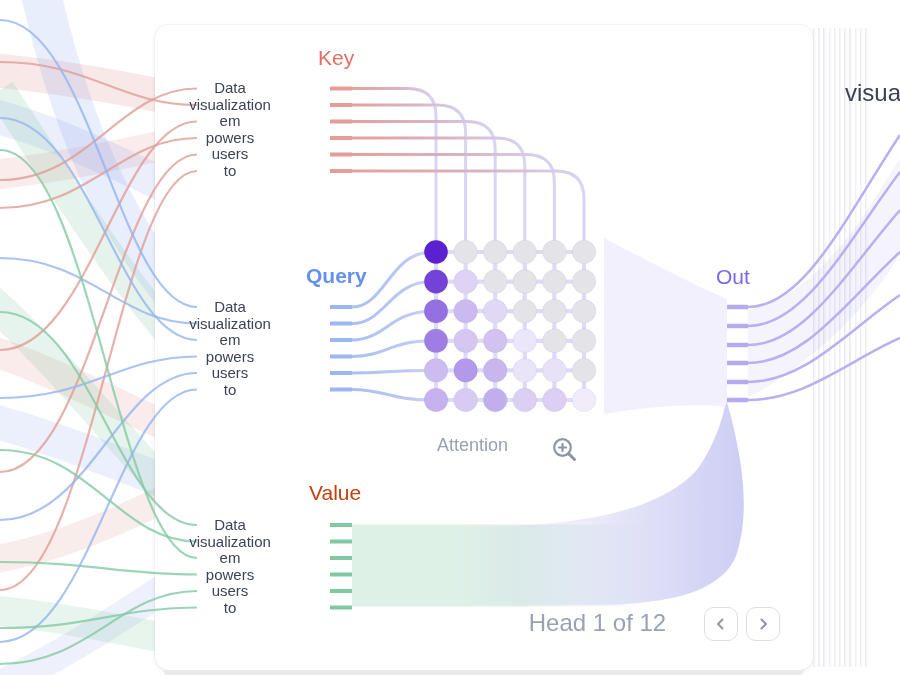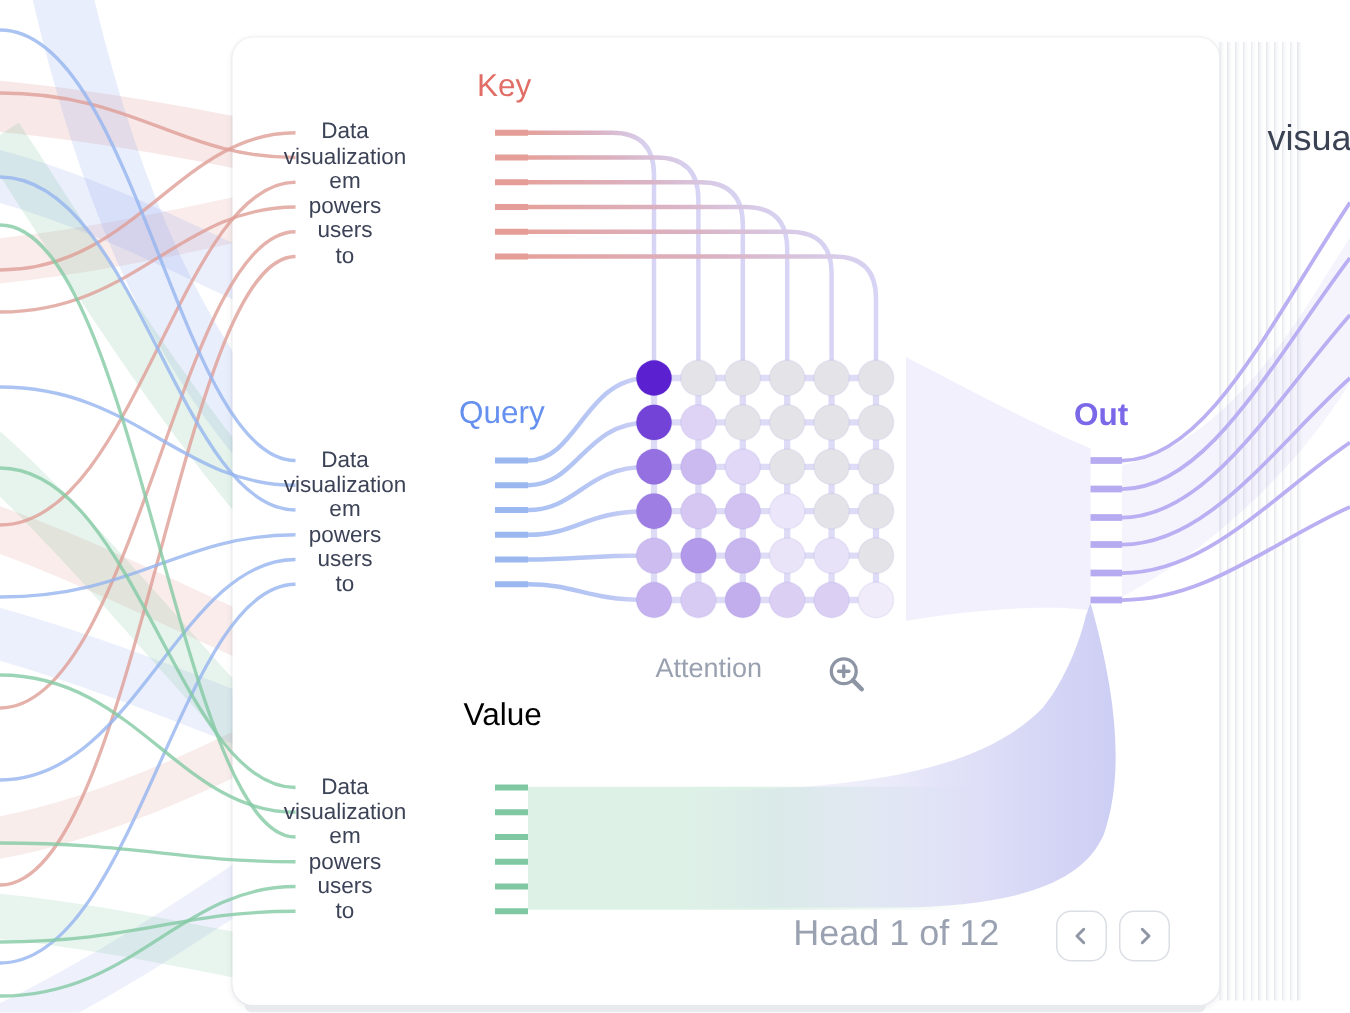--- a/index.html
+++ b/index.html
@@ -253,41 +253,41 @@
 <div class="txt section-title" style="left: 318px; top: 46px; color: rgb(225, 110, 102);">Key</div>
 <div class="txt token-col" style="left:150px;top:80px;">
   <div>Data</div>
   <div>visualization</div>
   <div>em</div>
   <div>powers</div>
   <div>users</div>
   <div>to</div>
 </div>
 
-<div class="txt section-title" style="left: 306px; top: 264px; color: rgb(101, 144, 239);">Query</div>
+<div class="txt section-title" style="left: 306px; top: 264px; color: rgb(101, 144, 239); font-weight: bold;">Query</div>
 <div class="txt token-col" style="left:150px;top:299px;">
   <div>Data</div>
   <div>visualization</div>
   <div>em</div>
   <div>powers</div>
   <div>users</div>
   <div>to</div>
 </div>
 
-<div class="txt section-title" style="left: 309px; top: 465px; color: #000000;">Value</div>
+<div class="txt section-title" style="left: 309px; top: 481px; color: #c2410c;">Value</div>
 <div class="txt token-col" style="left:150px;top:517px;">
   <div>Data</div>
   <div>visualization</div>
   <div>em</div>
   <div>powers</div>
   <div>users</div>
   <div>to</div>
 </div>
 
-<div class="txt section-title" style="left: 716px; top: 265px; color: rgb(123, 104, 233); font-weight: bold;">Out</div>
+<div class="txt section-title" style="left: 716px; top: 265px; color: rgb(123, 104, 233);">Out</div>
 
 <div class="txt" id="attention-label" style="left:437px;top:435px;">Attention</div>
 <svg class="txt" style="left:551px;top:436px;" width="28" height="28" viewBox="0 0 28 28">
   <g fill="none" stroke="#8d95a4" stroke-width="2.2" stroke-linecap="round">
     <circle cx="11.5" cy="11.5" r="8.3"></circle>
     <path d="M11.5 8 V15 M8 11.5 H15"></path>
     <path d="M17.6 17.6 L23.5 23.5" stroke-width="3"></path>
   </g>
 </svg>
 

